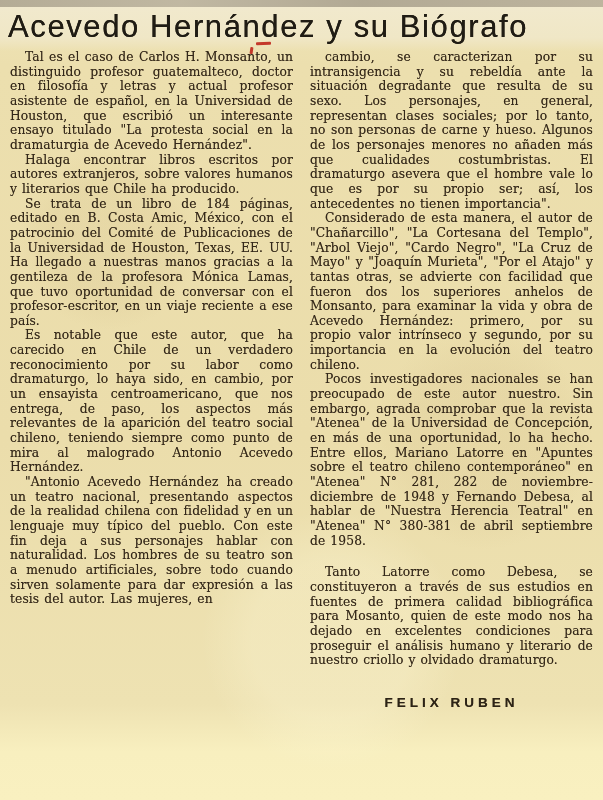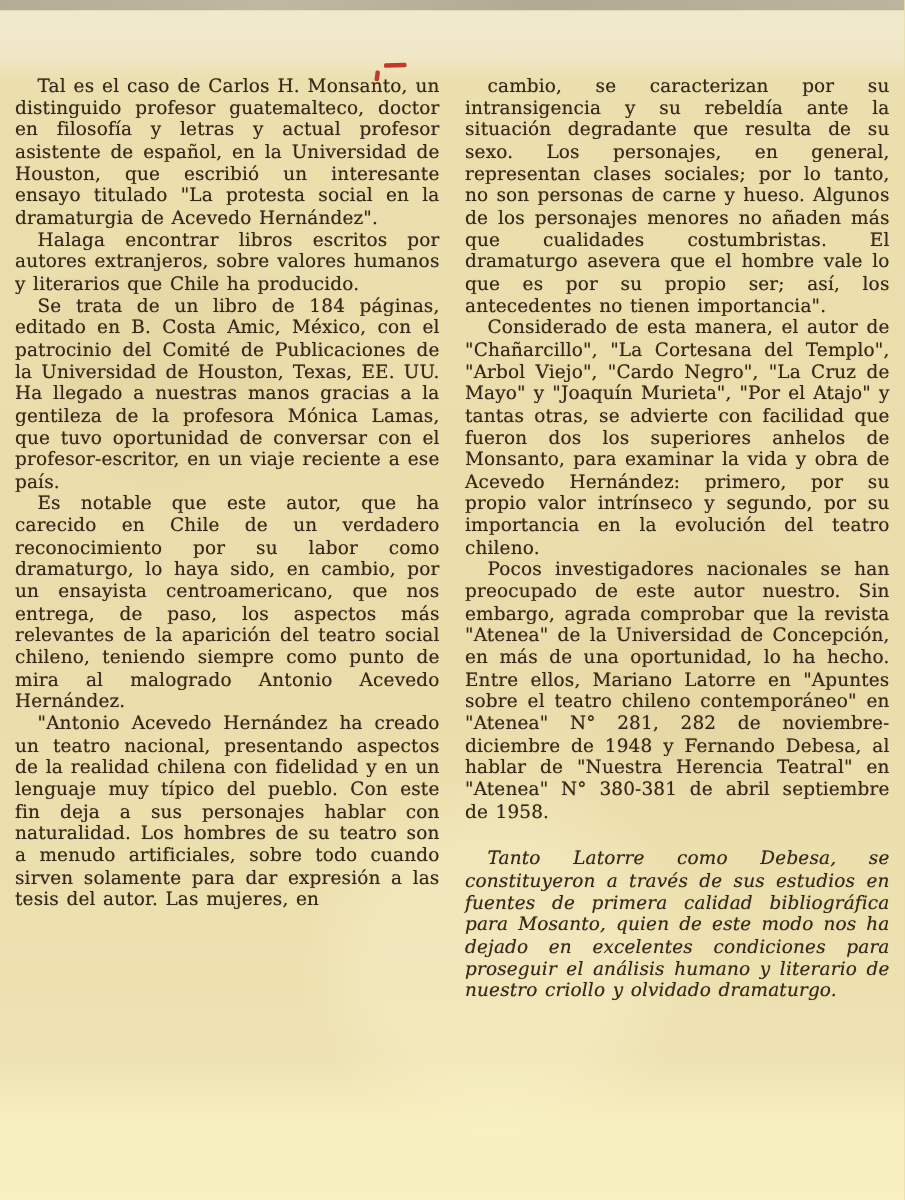--- a/index.html
+++ b/index.html
@@ -53,54 +53,56 @@
     line-height:14.65px;
     text-align:justify;
     text-indent:15px;
     word-spacing:1px;
     letter-spacing:.1px;
     
     color:#33281a;
     text-shadow:0 0 .6px rgba(70,50,25,.55);
   }
   
-  .col-right .para:nth-child(4){margin-top:17px;font-style:italic;}
+  .col-right .para:nth-child(4){margin-top:17px;}
   .signature{
     margin-top:27px;
     text-align:center;
     font-family:"Liberation Sans",sans-serif;
     font-weight:bold;
     font-size:13.5px;
     letter-spacing:4px;
     color:#2c2316;
     text-shadow:0 0 .6px rgba(60,45,20,.6);
   }
 </style>
 </head>
 <body>
 
 <div id="page">
 
   <div class="top-strip"></div>
   <div class="title-band"></div>
 
+  <h1 class="headline">Acevedo Hernández y su Biógrafo</h1>
 
   <div class="red-dash"></div>
   <div class="red-tick"></div>
 
   <div class="columns">
     <div class="col col-left">
         <p class="para">Tal es el caso de Carlos H. Monsanto, un distinguido profesor guatemalteco, doctor en filosofía y letras y actual profesor asistente de español, en la Universidad de Houston, que escribió un interesante ensayo titulado "La protesta social en la dramaturgia de Acevedo Hernández".</p>
         <p class="para">Halaga encontrar libros escritos por autores extranjeros, sobre valores humanos y literarios que Chile ha producido.</p>
         <p class="para">Se trata de un libro de 184 páginas, editado en B. Costa Amic, México, con el patrocinio del Comité de Publicaciones de la Universidad de Houston, Texas, EE. UU. Ha llegado a nuestras manos gracias a la gentileza de la profesora Mónica Lamas, que tuvo oportunidad de conversar con el profesor-escritor, en un viaje reciente a ese país.</p>
         <p class="para">Es notable que este autor, que ha carecido en Chile de un verdadero reconocimiento por su labor como dramaturgo, lo haya sido, en cambio, por un ensayista centroamericano, que nos entrega, de paso, los aspectos más relevantes de la aparición del teatro social chileno, teniendo siempre como punto de mira al malogrado Antonio Acevedo Hernández.</p>
         <p class="para">"Antonio Acevedo Hernández ha creado un teatro nacional, presentando aspectos de la realidad chilena con fidelidad y en un lenguaje muy típico del pueblo. Con este fin deja a sus personajes hablar con naturalidad. Los hombres de su teatro son a menudo artificiales, sobre todo cuando sirven solamente para dar expresión a las tesis del autor. Las mujeres, en</p>
       </div>
 
     <div class="col col-right">
     <p class="para">cambio, se caracterizan por su intransigencia y su rebeldía ante la situación degradante que resulta de su sexo. Los personajes, en general, representan clases sociales; por lo tanto, no son personas de carne y hueso. Algunos de los personajes menores no añaden más que cualidades costumbristas. El dramaturgo asevera que el hombre vale lo que es por su propio ser; así, los antecedentes no tienen importancia".</p>
         <p class="para">Considerado de esta manera, el autor de "Chañarcillo", "La Cortesana del Templo", "Arbol Viejo", "Cardo Negro", "La Cruz de Mayo" y "Joaquín Murieta", "Por el Atajo" y tantas otras, se advierte con facilidad que fueron dos los superiores anhelos de Monsanto, para examinar la vida y obra de Acevedo Hernández: primero, por su propio valor intrínseco y segundo, por su importancia en la evolución del teatro chileno.</p>
         <p class="para">Pocos investigadores nacionales se han preocupado de este autor nuestro. Sin embargo, agrada comprobar que la revista "Atenea" de la Universidad de Concepción, en más de una oportunidad, lo ha hecho. Entre ellos, Mariano Latorre en "Apuntes sobre el teatro chileno contemporáneo" en "Atenea" N° 281, 282 de noviembre-diciembre de 1948 y Fernando Debesa, al hablar de "Nuestra Herencia Teatral" en "Atenea" N° 380-381 de abril septiembre de 1958.</p>
         <p class="para">Tanto Latorre como Debesa, se constituyeron a través de sus estudios en fuentes de primera calidad bibliográfica para Mosanto, quien de este modo nos ha dejado en excelentes condiciones para proseguir el análisis humano y literario de nuestro criollo y olvidado dramaturgo.</p>
+        <div class="signature">FELIX RUBEN</div>
       </div>
   </div>
 
 </div>
 
 </body></html>

